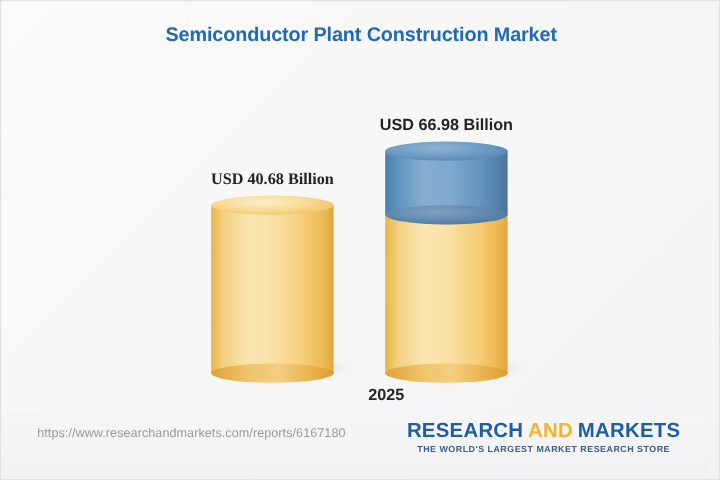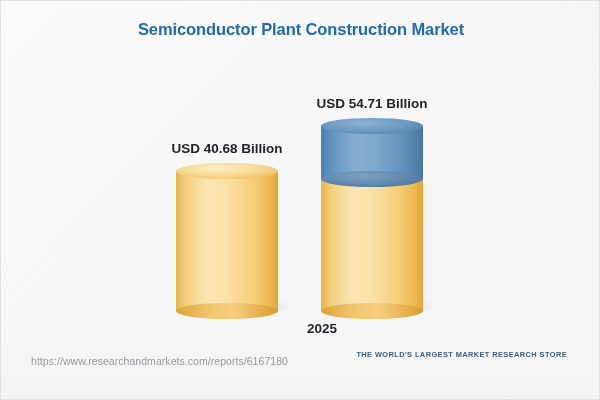--- a/index.html
+++ b/index.html
@@ -186,39 +186,39 @@
 <body>
 
 <div id="infographic">
 
   <div class="header">
     <div class="chart-title">Semiconductor Plant Construction Market</div>
   </div>
 
   <div class="plot">
 
-    <div class="value-label" style="left:116px; top:140px;">USD 40.68 Billion</div>
+    <div class="value-label" style="left:116px; top:140px;font-family:Liberation Serif, serif;">USD 40.68 Billion</div>
 
     <div class="bar-group">
 
       <div class="cyl-shadow" style="left:182px; top:296px; width:108px; height:20px;"></div>
 
       <div class="cyl" style="left:175px; top:162px; width:102px; height:156px;">
 
         <div class="seg-body gold-body" style="top:8px; height:140px;"></div>
 
         <div class="seg-cap gold-bottom" style="top:140px; height:16px;"></div>
 
         <div class="seg-cap gold-cap" style="top:0px; height:16px;"></div>
       </div>
     </div>
 
     <div class="cat-label" style="left:116px; top:320px;">2025</div>
 
-    <div class="value-label" style="left:261px; top:95px;">USD 54.71 Billion</div>
+    <div class="value-label" style="left:261px; top:95px;">USD 66.98 Billion</div>
 
     <div class="bar-group">
 
       <div class="cyl-shadow" style="left:327px; top:296px; width:108px; height:20px;"></div>
 
       <div class="cyl" style="left:320px; top:170px; width:102px; height:148px;">
         <div class="seg-body gold-body" style="top:8px; height:132px;"></div>
         <div class="seg-cap gold-bottom" style="top:132px; height:16px;"></div>
         <div class="seg-cap gold-cap" style="top:0px; height:16px;"></div>
       </div>
@@ -229,17 +229,18 @@
         <div class="seg-cap blue-cap" style="top:0px; height:16px;"></div>
       </div>
     </div>
 
     <div class="cat-label" style="left:261px; top:320px;margin-top:21px;">2029</div>
   </div>
 
   <div class="footer">
     <div class="footer-url">https://www.researchandmarkets.com/reports/6167180</div>
     <div class="logo">
+      <div class="logo-main"><span class="logo-word">RESEARCH</span><span class="logo-and" style="margin:0 4px;">AND</span><span class="logo-word">MARKETS</span></div>
       <div class="logo-tag">THE WORLD'S LARGEST MARKET RESEARCH STORE</div>
     </div>
   </div>
 
 </div>
 
 </body></html>

